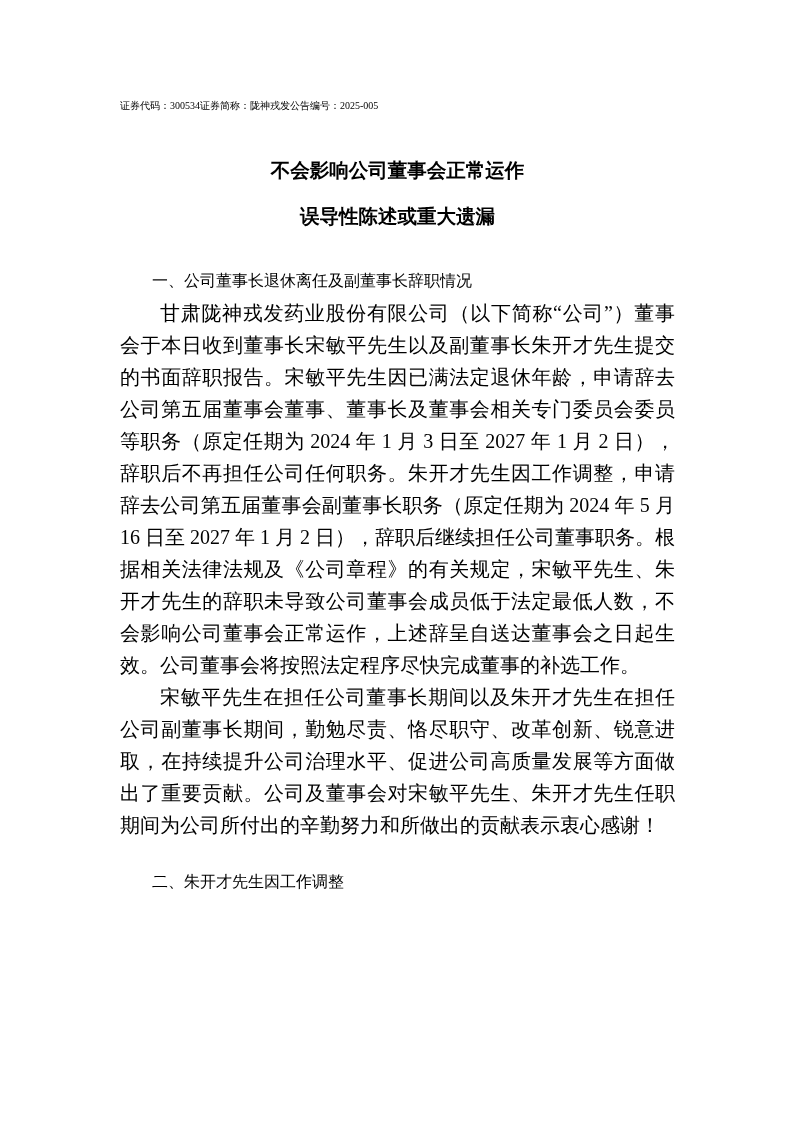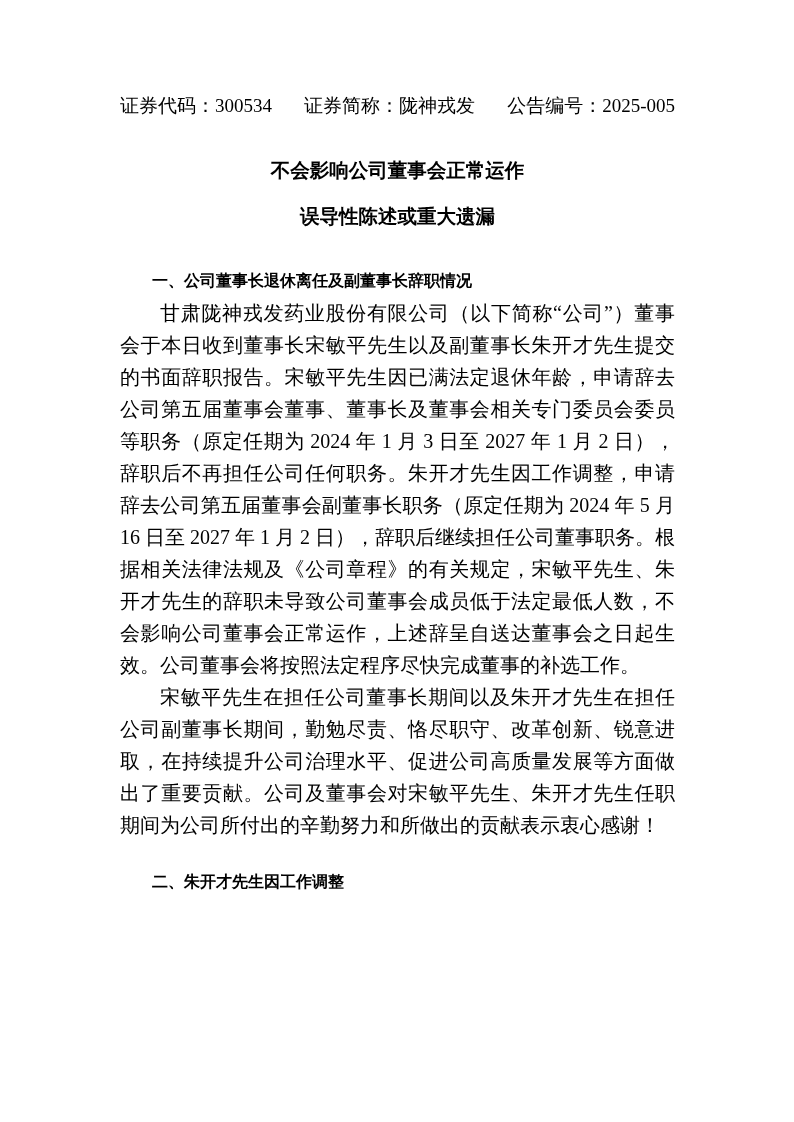--- a/index.html
+++ b/index.html
@@ -11,44 +11,43 @@
   .page {
     width: 794px;
     height: 1122px;
     margin: 0 auto;
     background: #ffffff;
     padding: 96px 119px 40px 120px;
     overflow: hidden;
   }
   .doc-header {
     display: flex;
-    justify-content: space-between;
     align-items: baseline;
-    font-size: 19px;
+    font-size: 10px;
     line-height: 20px;
     white-space: nowrap;
   }
   .doc-title {
     margin-top: 32px;
     text-align: center;
     font-weight: bold;
     font-size: 19.5px;
     line-height: 46px;
   }
   .statement {
     margin-top: 28px;
     font-weight: bold;
     font-size: 16px;
     line-height: 34px;
     text-indent: 2em;
     text-align: justify;
   }
   .sec-heading {
     margin-top: 25px;
-    font-weight: bold;
+    font-weight: normal;
     font-size: 16px;
     line-height: 32px;
     text-indent: 2em;
   }
   .body-para {
     font-size: 20px;
     line-height: 32px;
     text-indent: 2em;
     text-align: justify;
     text-justify: inter-ideograph;

